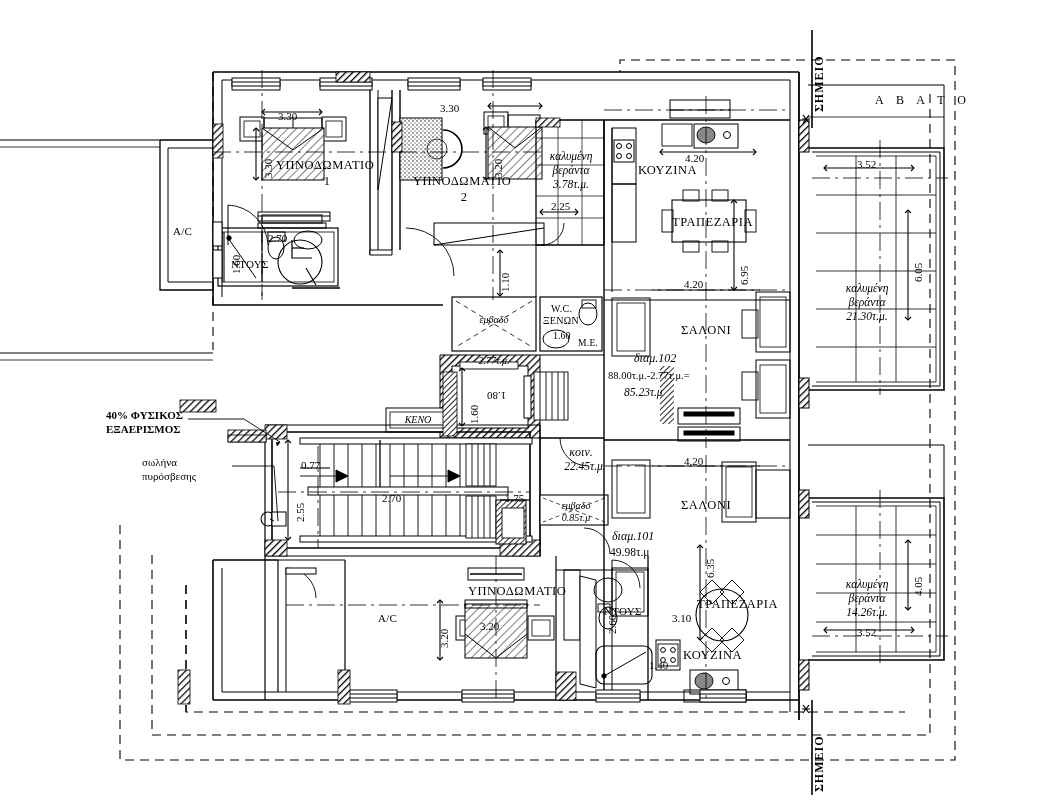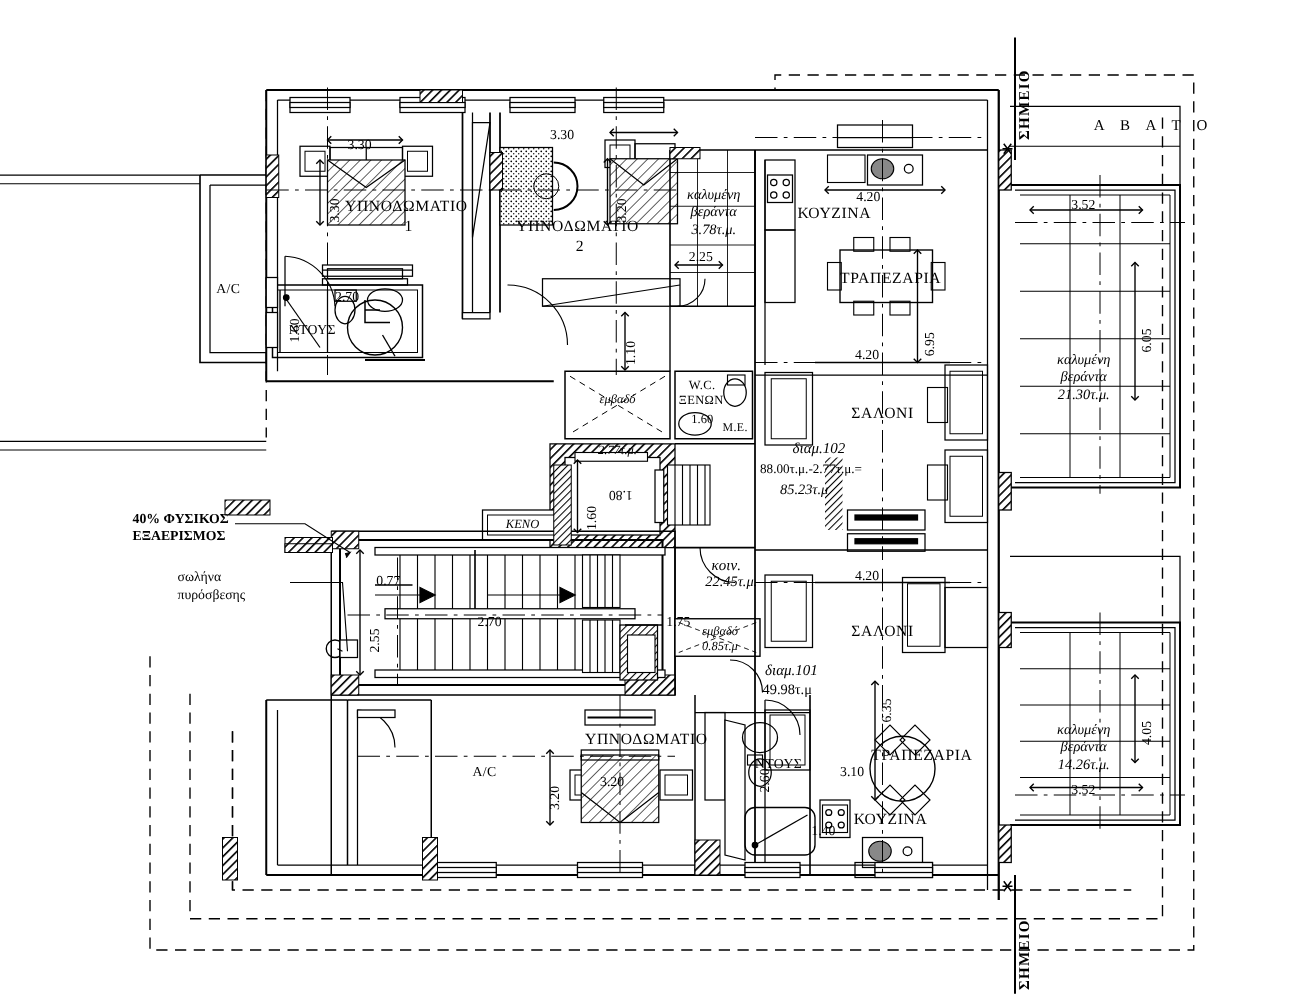--- a/index.html
+++ b/index.html
@@ -616,21 +616,21 @@
 <div class="lbl note2" style="left:142px;top:470px;">πυρόσβεσης</div>
 
 <div class="lbl ital-sm" style="left:390px;top:414px;width:56px;font-size:10px;">ΚΕΝΟ</div>
 
 <div class="lbl dim-v" style="left:468px;top:424px;">1.60</div>
 <div class="lbl dim" style="left:487px;top:390px;transform:rotate(180deg);">1.80</div>
 
 <div class="lbl dim" style="left:301px;top:459px;">0.77</div>
 <div class="lbl dim-v" style="left:294px;top:522px;">2.55</div>
 <div class="lbl dim" style="left:382px;top:492px;">2.70</div>
-<div class="lbl dim" style="left:505px;top:492px;margin-left:28px;">1.75</div>
+<div class="lbl dim" style="left:505px;top:492px;">1.75</div>
 
 <div class="lbl ital" style="left:546px;top:446px;width:70px;font-size:12px;">κοιν.</div>
 <div class="lbl ital" style="left:544px;top:460px;width:82px;font-size:11.5px;">22.45τ.μ.</div>
 
 <div class="lbl ital-sm" style="left:546px;top:500px;width:60px;">εμβαδό</div>
 <div class="lbl ital-sm" style="left:546px;top:512px;width:60px;">0.85τ.μ</div>
 
 <div class="lbl dim" style="left:684px;top:455px;">4.20</div>
 
 <div class="lbl room" style="left:681px;top:498px;">ΣΑΛΟΝΙ</div>

